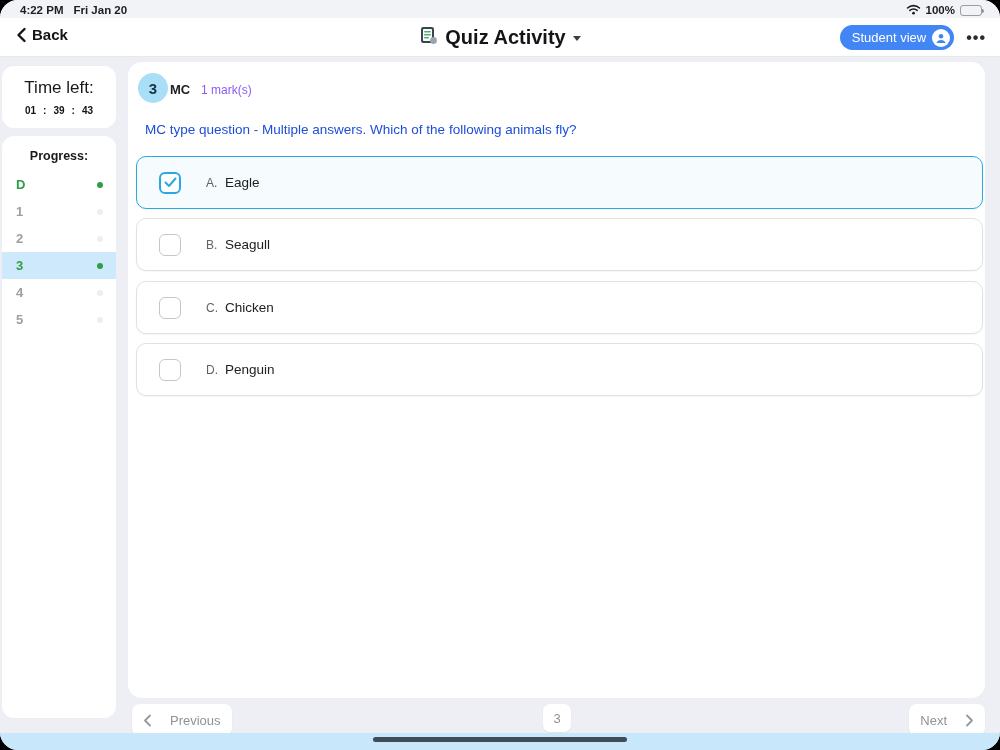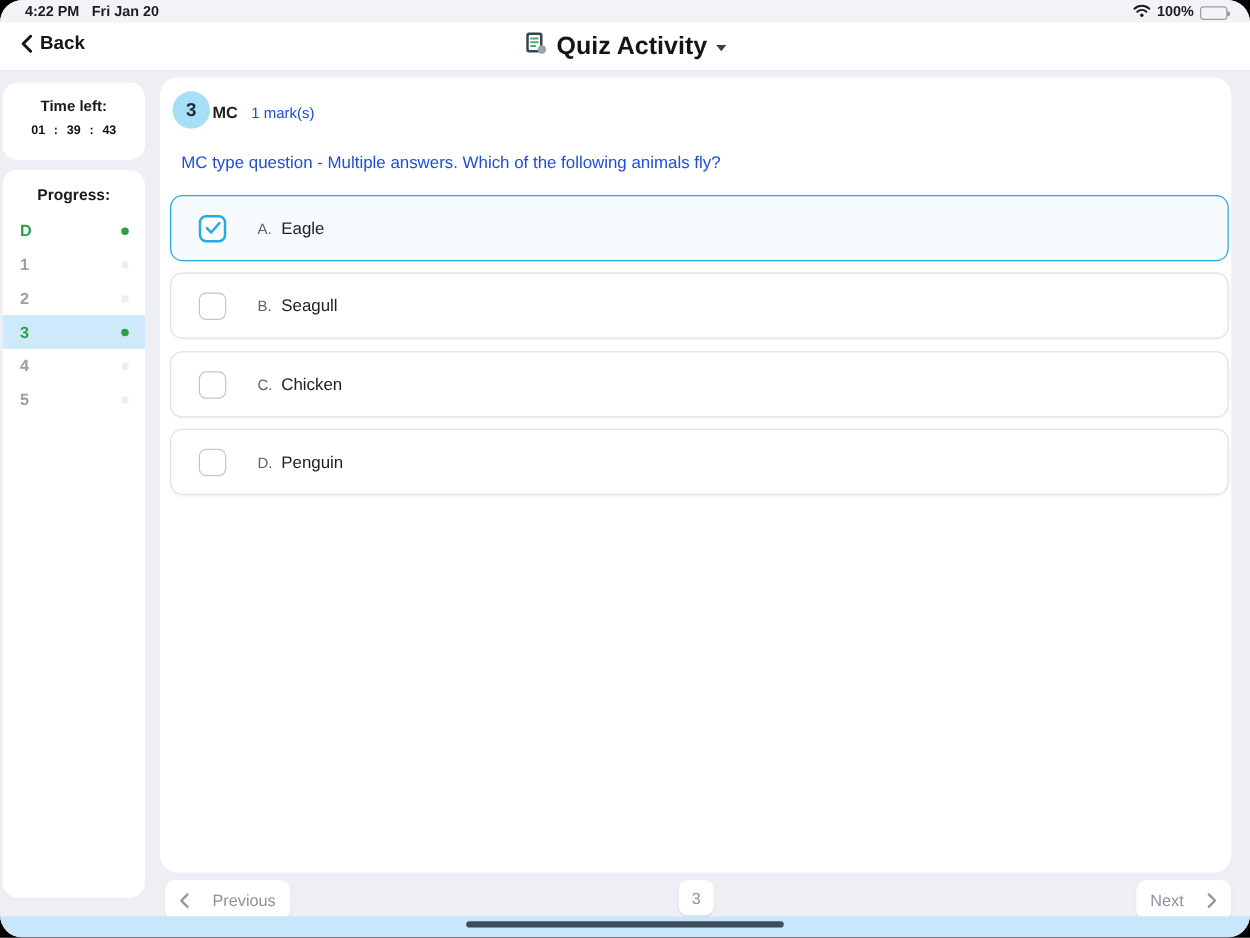--- a/index.html
+++ b/index.html
@@ -22,37 +22,37 @@
   .title-group > * { pointer-events:auto; }
   .app-title { font-size:20px; font-weight:bold; color:#141517; }
   .caret-down { width:0; height:0; border-left:4.5px solid transparent; border-right:4.5px solid transparent; border-top:5px solid #3c4043; margin-top:3px; }
   .header-right { position:absolute; right:14px; top:7px; display:flex; align-items:center; gap:12px; }
   .student-view { height:25px; border-radius:13px; background:var(--student-view-blue,#4285f4); color:#fff; font-size:13px; display:flex; align-items:center; gap:6px; padding:0 4px 0 12px; cursor:pointer; }
   .avatar { width:18px; height:18px; border-radius:50%; background:#fff; display:flex; align-items:center; justify-content:center; }
   .ellipsis { font-size:16px; font-weight:bold; color:#2a2c2f; letter-spacing:1px; cursor:pointer; line-height:25px; }
 
   
   .timer-card { position:absolute; left:2px; top:66px; width:114px; height:62px; background:#fff; border-radius:12px; text-align:center; }
-  .timer-label { font-size:12px; font-weight:bold; color:#17191c; margin-top:12px; }
+  .timer-label { font-size:17px; font-weight:normal; color:#17191c; margin-top:12px; }
   .timer-value { display:flex; justify-content:center; gap:7px; font-size:10px; font-weight:bold; color:#101214; margin-top:7px; }
   .progress-card { position:absolute; left:2px; top:136px; width:114px; height:582px; background:#fff; border-radius:12px; }
   .progress-label { font-size:12.5px; font-weight:bold; color:#17191c; text-align:center; padding-top:13px; }
   .progress-list { margin-top:8px; }
   .progress-row { height:27px; display:flex; align-items:center; justify-content:space-between; padding:0 13px 0 14px; cursor:pointer; }
   .progress-row .p-label { font-size:13px; color:#9aa0a6; font-weight:bold; }
   .progress-row .p-dot { width:6px; height:6px; border-radius:50%; background:#eceef1; }
   .progress-row.answered .p-label { color:var(--progress-green,#2f9e44); }
   .progress-row.answered .p-dot { background:var(--progress-green,#2f9e44); }
   .progress-row.active { background:var(--active-row-bg,#cde9fb); }
 
   
   .main-card { position:absolute; left:128px; top:62px; width:857px; height:636px; background:#fff; border-radius:14px; }
   .q-badge { position:absolute; left:10px; top:11px; width:30px; height:30px; border-radius:50%; background:var(--question-badge-bg,#a9def7); display:flex; align-items:center; justify-content:center; font-size:15px; font-weight:bold; color:#14333f; }
   .q-type { position:absolute; left:42px; top:20px; font-size:13px; font-weight:bold; color:#202124; }
-  .q-marks { position:absolute; left:73px; top:21px; font-size:12px; color:#1d4ed8; }
+  .q-marks { position:absolute; left:73px; top:21px; font-size:12px; color:#8b5cf6; }
   .q-text { position:absolute; left:17px; top:60px; font-size:13.5px; color:#1d4ed8; }
 
   .option { position:absolute; left:8px; width:847px; height:53px; background:#fff; border:1px solid #dfe1e5; border-radius:10px; box-shadow:0 1px 2px rgba(0,0,0,.04); display:flex; align-items:center; cursor:pointer; }
   .option.selected { background:var(--selected-bg,#f6fbfe); border:1.5px solid var(--accent-blue,#29a9e4); }
   .checkbox { width:22px; height:22px; margin-left:22px; border:1.5px solid #c2c7cc; border-radius:6px; background:#fff; display:flex; align-items:center; justify-content:center; }
   .option.selected .checkbox { border:2px solid var(--accent-blue,#29a9e4); }
   .checkbox svg { display:none; }
   .option.selected .checkbox svg { display:block; }
   .opt-letter { font-size:12px; color:#5f6368; margin-left:25px; width:16px; }
   .opt-text { font-size:13.5px; color:#202124; margin-left:3px; }
@@ -108,20 +108,32 @@
           <rect x="4" y="3" width="9" height="12" rx="0.8" fill="#ffffff"></rect>
           <rect x="5" y="5" width="7" height="1.6" rx="0.8" fill="#4caf6e"></rect>
           <rect x="5" y="8" width="7" height="1.6" rx="0.8" fill="#4caf6e"></rect>
           <rect x="5" y="11" width="5" height="1.6" rx="0.8" fill="#4caf6e"></rect>
           <circle cx="14.5" cy="14.5" r="3.4" fill="#9aa4ab"></circle>
         </svg>
       </span>
       <span class="app-title">Quiz Activity</span>
       <span class="caret-down"></span>
     </div>
+    <div class="header-right">
+      <div class="student-view">
+        <span>Student view</span>
+        <span class="avatar">
+          <svg width="12" height="12" viewBox="0 0 12 12">
+            <circle cx="6" cy="4.2" r="2.3" fill="#4285f4"></circle>
+            <path d="M1.5,11 a4.7,4.2 0 0 1 9,0 z" fill="#4285f4"></path>
+          </svg>
+        </span>
+      </div>
+      <span class="ellipsis">•••</span>
+    </div>
   </div>
 
   <div class="timer-card">
     <div class="timer-label">Time left:</div>
     <div class="timer-value">
       <span>01</span>
       <span>:</span>
       <span>39</span>
       <span>:</span>
       <span>43</span>

